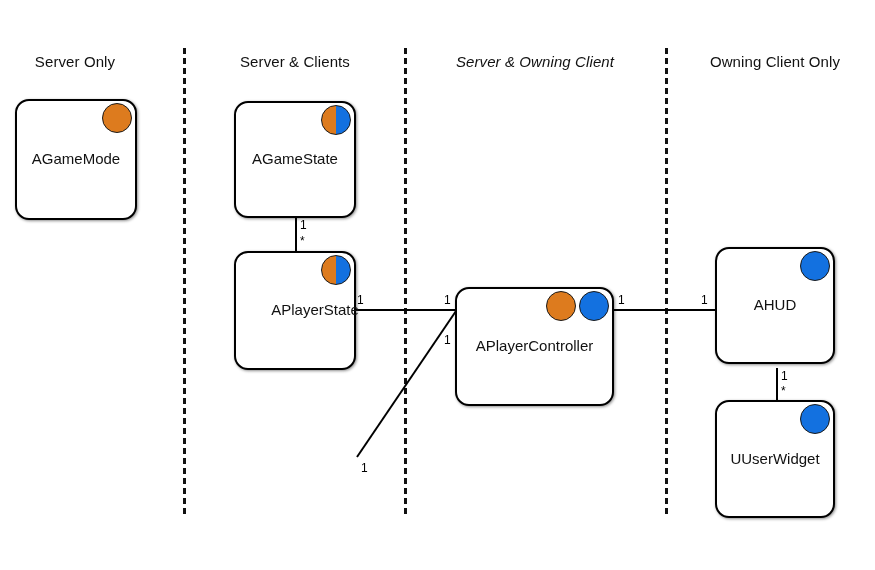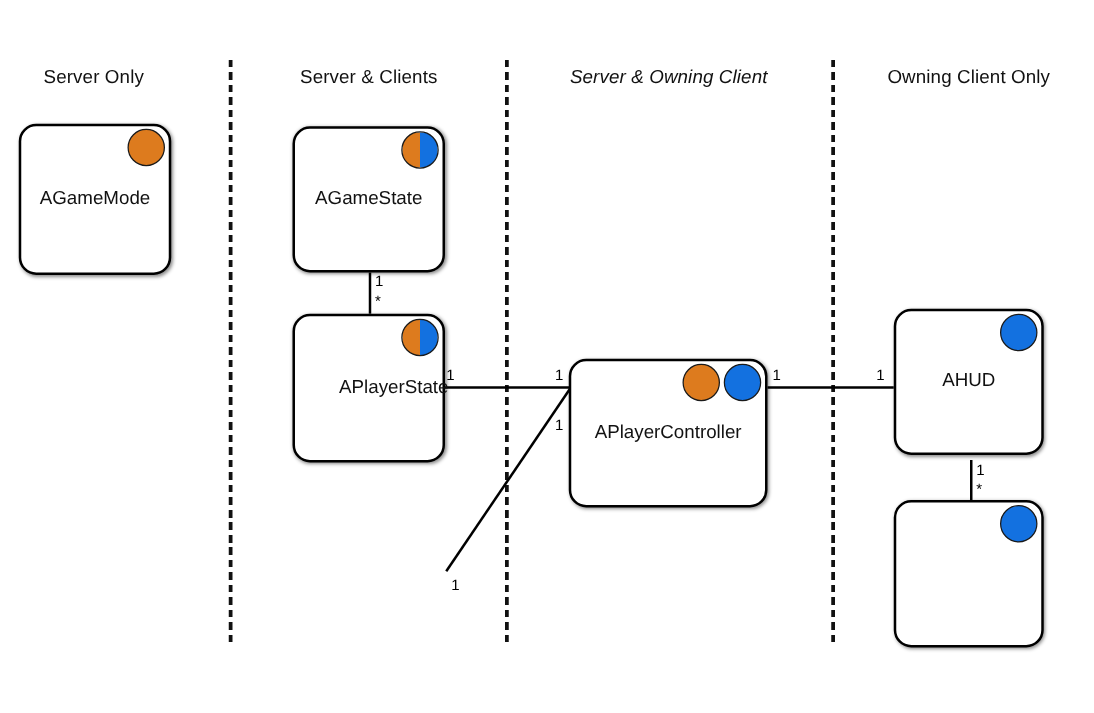--- a/index.html
+++ b/index.html
@@ -169,15 +169,16 @@
     <div class="badge-row">
       <span class="badge badge-client"></span>
     </div>
     <span class="node-label">AHUD</span>
   </div>
 
   <div class="node" style="left:715px; top:400px; width:120px; height:118px;">
     <div class="badge-row">
       <span class="badge badge-client"></span>
     </div>
+    <span class="node-label">UUserWidget</span>
   </div>
 
 </div>
 
 </body></html>

